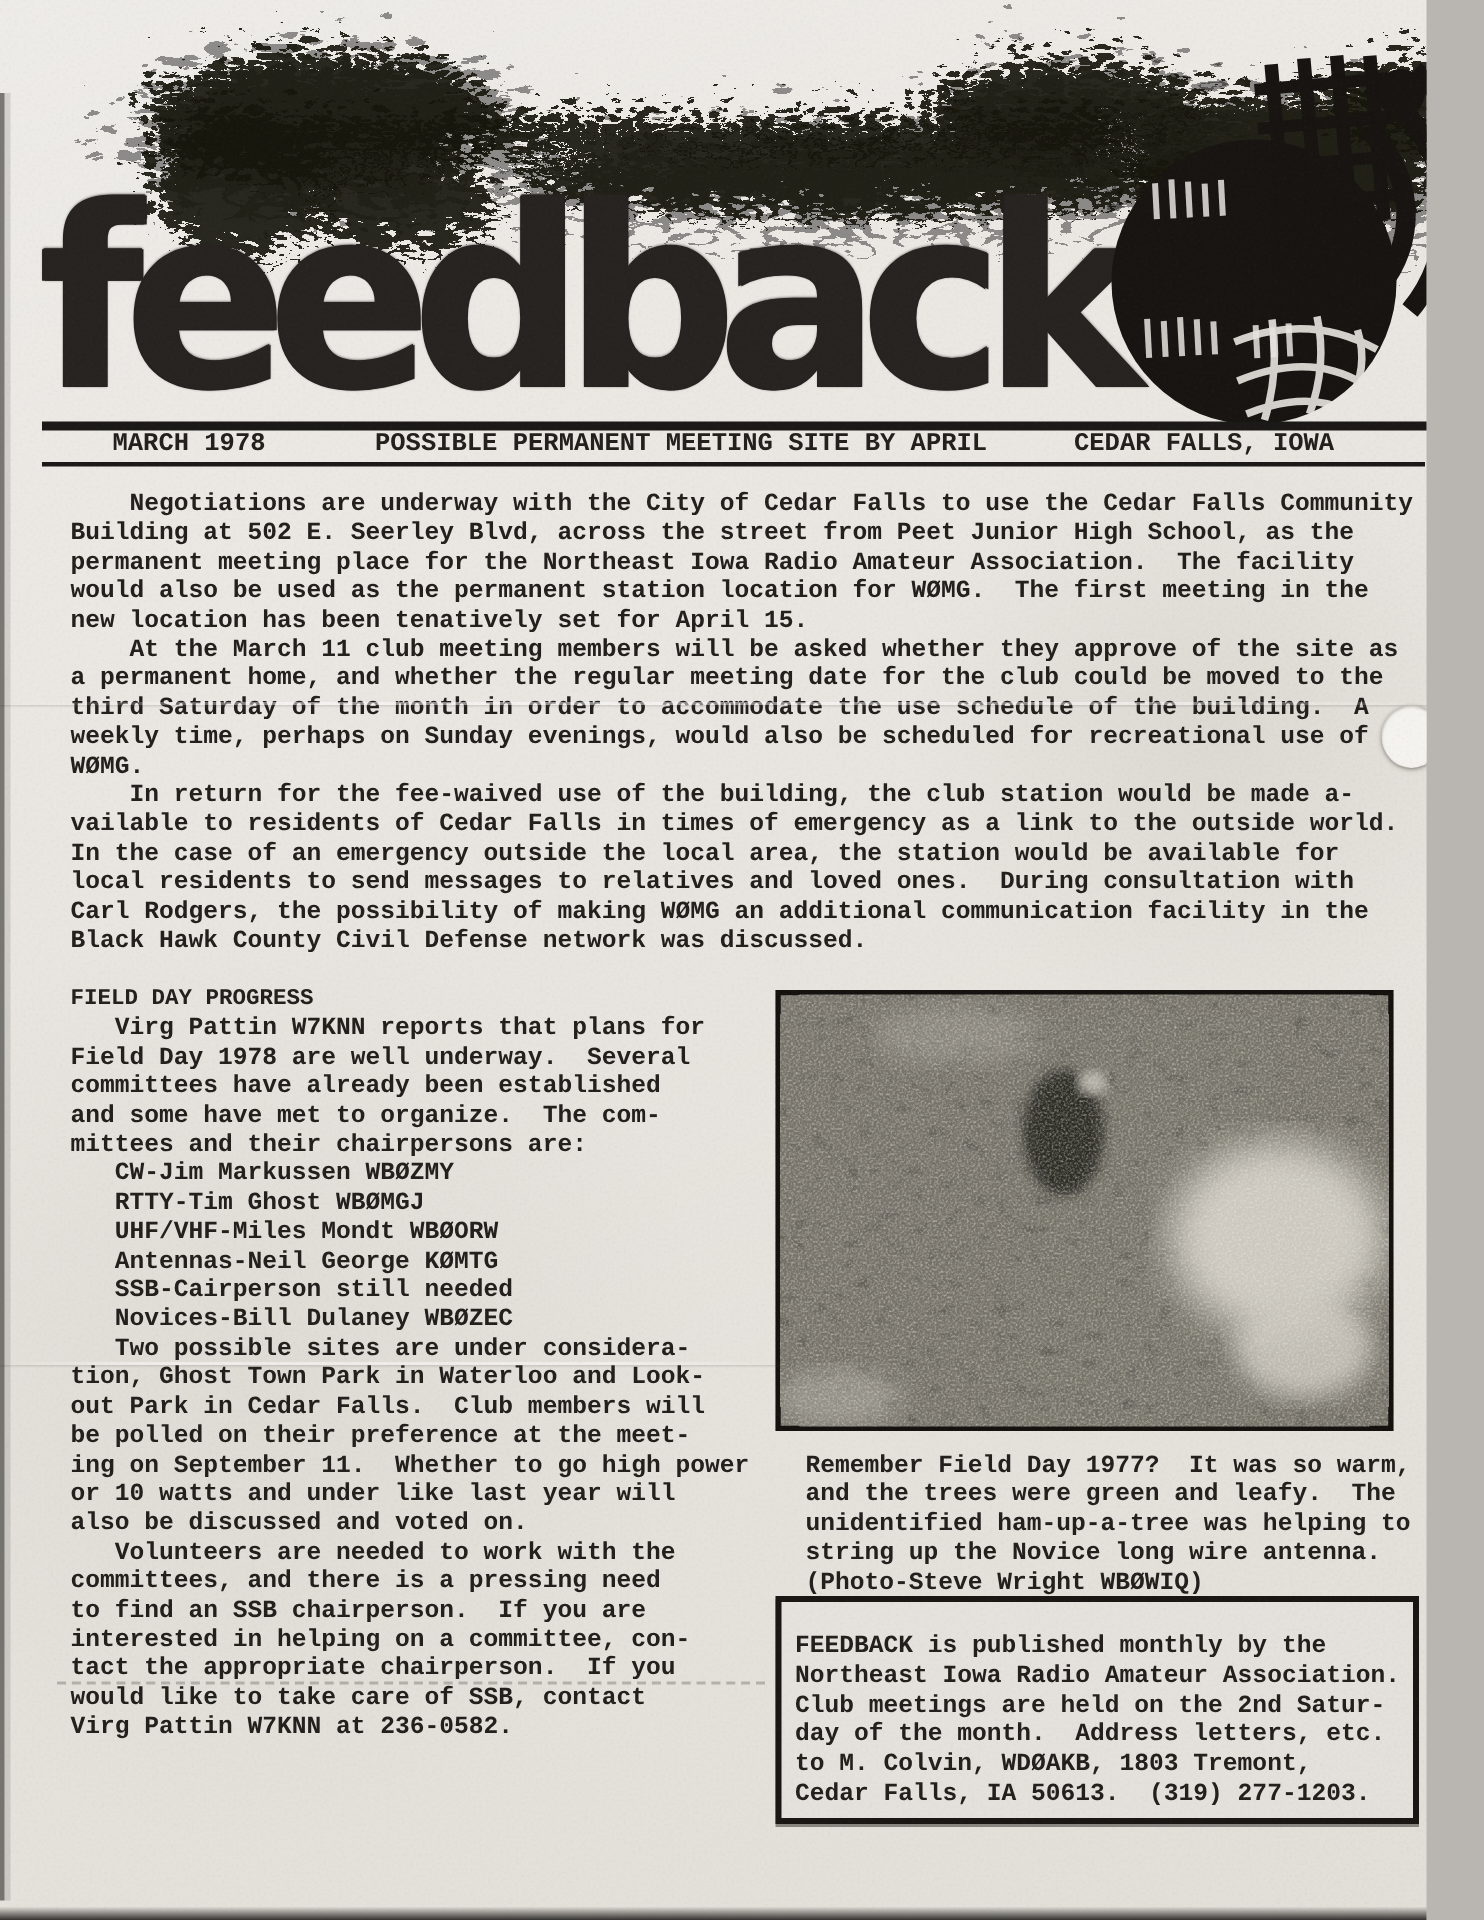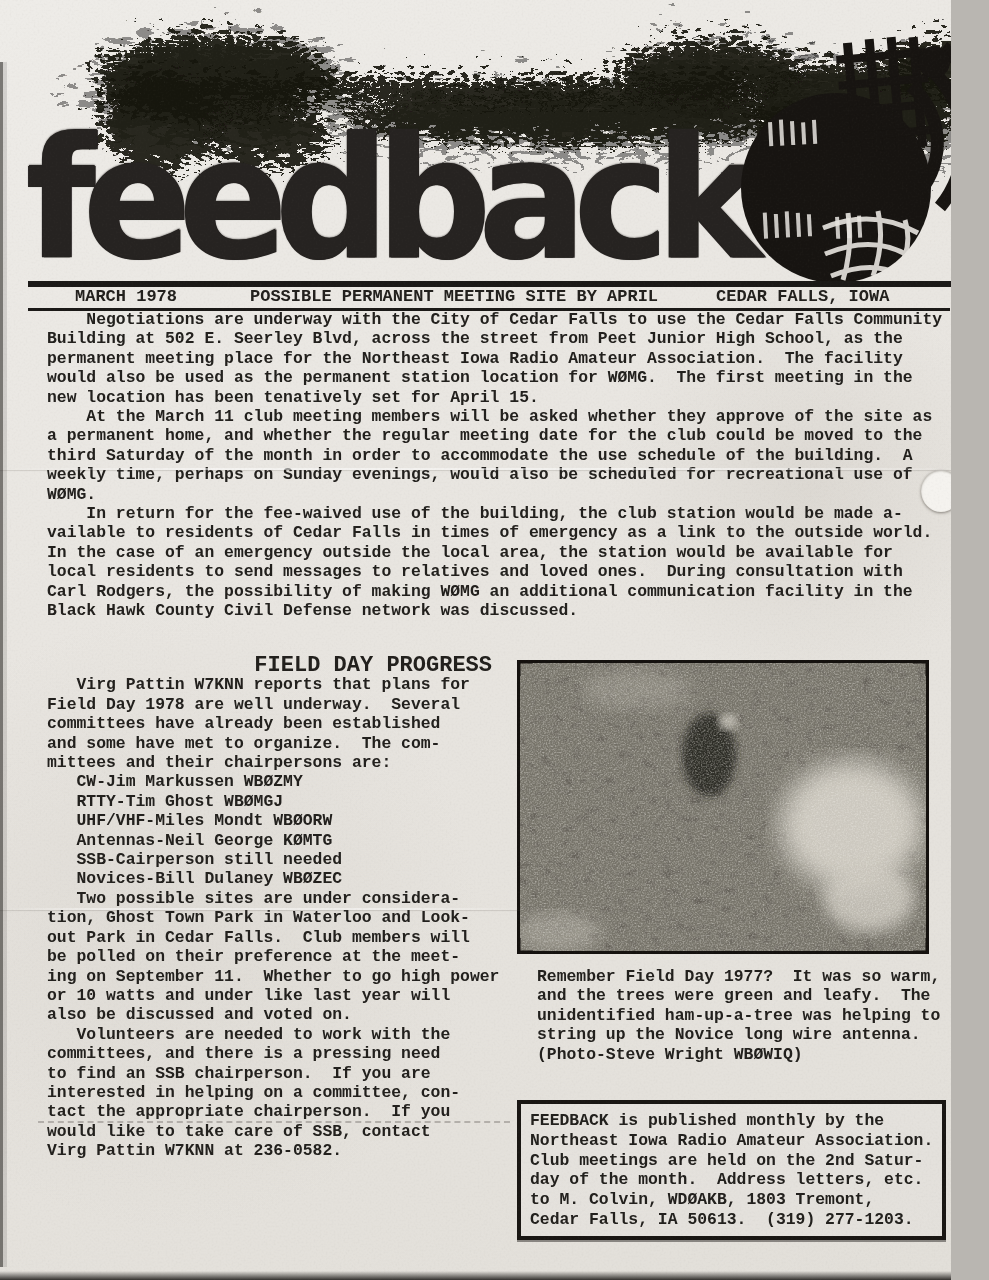--- a/index.html
+++ b/index.html
@@ -30,29 +30,29 @@
   .grain{left:0;top:0;opacity:.6;}
   
   .rule{position:absolute;background:#1b1917;}
   .rule-top{left:28px;top:281px;width:930px;height:6px;}
   .rule-bottom{left:28px;top:308px;width:922px;height:3px;}
   .hdr{position:absolute;top:287px;font-size:17px;line-height:20px;white-space:pre;}
   .hdr-date{left:47px;margin-left:28px;}
   .hdr-headline{left:250px;}
   .hdr-loc{left:716px;}
   
-  .article{position:absolute;left:47px;top:310px;}
+  .article{position:absolute;left:47px;top:326px;}
   .col-left{position:absolute;left:47px;top:656px;width:452px;}
-  .col-left .heading{text-align:right;width:445px;white-space:pre;font-size:22px;line-height:19.4px;margin:0;}
+  .col-left .heading{text-align:left;width:445px;white-space:pre;font-size:15px;line-height:19.4px;margin:0;}
   .col-right{position:absolute;left:517px;top:660px;width:412px;}
   .photo{display:block;}
   .caption{margin:13px 0 0 20px;}
   .pub-box{
-    display:inline-block;margin-top:36px;border:4px solid #191613;
-    padding:7px 9px 6px 9px;line-height:19.8px;
+    display:inline-block;border:4px solid #191613;
+    padding:19px 9px 6px 9px;line-height:19.8px;
     box-shadow:0 2px 0 rgba(25,22,19,.45);
     background:rgba(255,255,255,.06);
   }
   
   .edge-left{position:absolute;left:0;top:62px;width:3px;height:1205px;background:rgba(28,25,22,.55);}
   .edge-left2{position:absolute;left:3px;top:62px;width:4px;height:1205px;background:rgba(28,25,22,.12);}
   .edge-bottom{position:absolute;left:0;bottom:0;width:989px;height:9px;
     background:linear-gradient(to top,rgba(20,18,16,.85),rgba(20,18,16,.25) 70%,transparent);}
   .hole{position:absolute;border-radius:50%;background:#f5f3ef;
     box-shadow:0 1px 3px rgba(60,55,48,.55), inset 0 1px 2px rgba(90,84,75,.4);}

